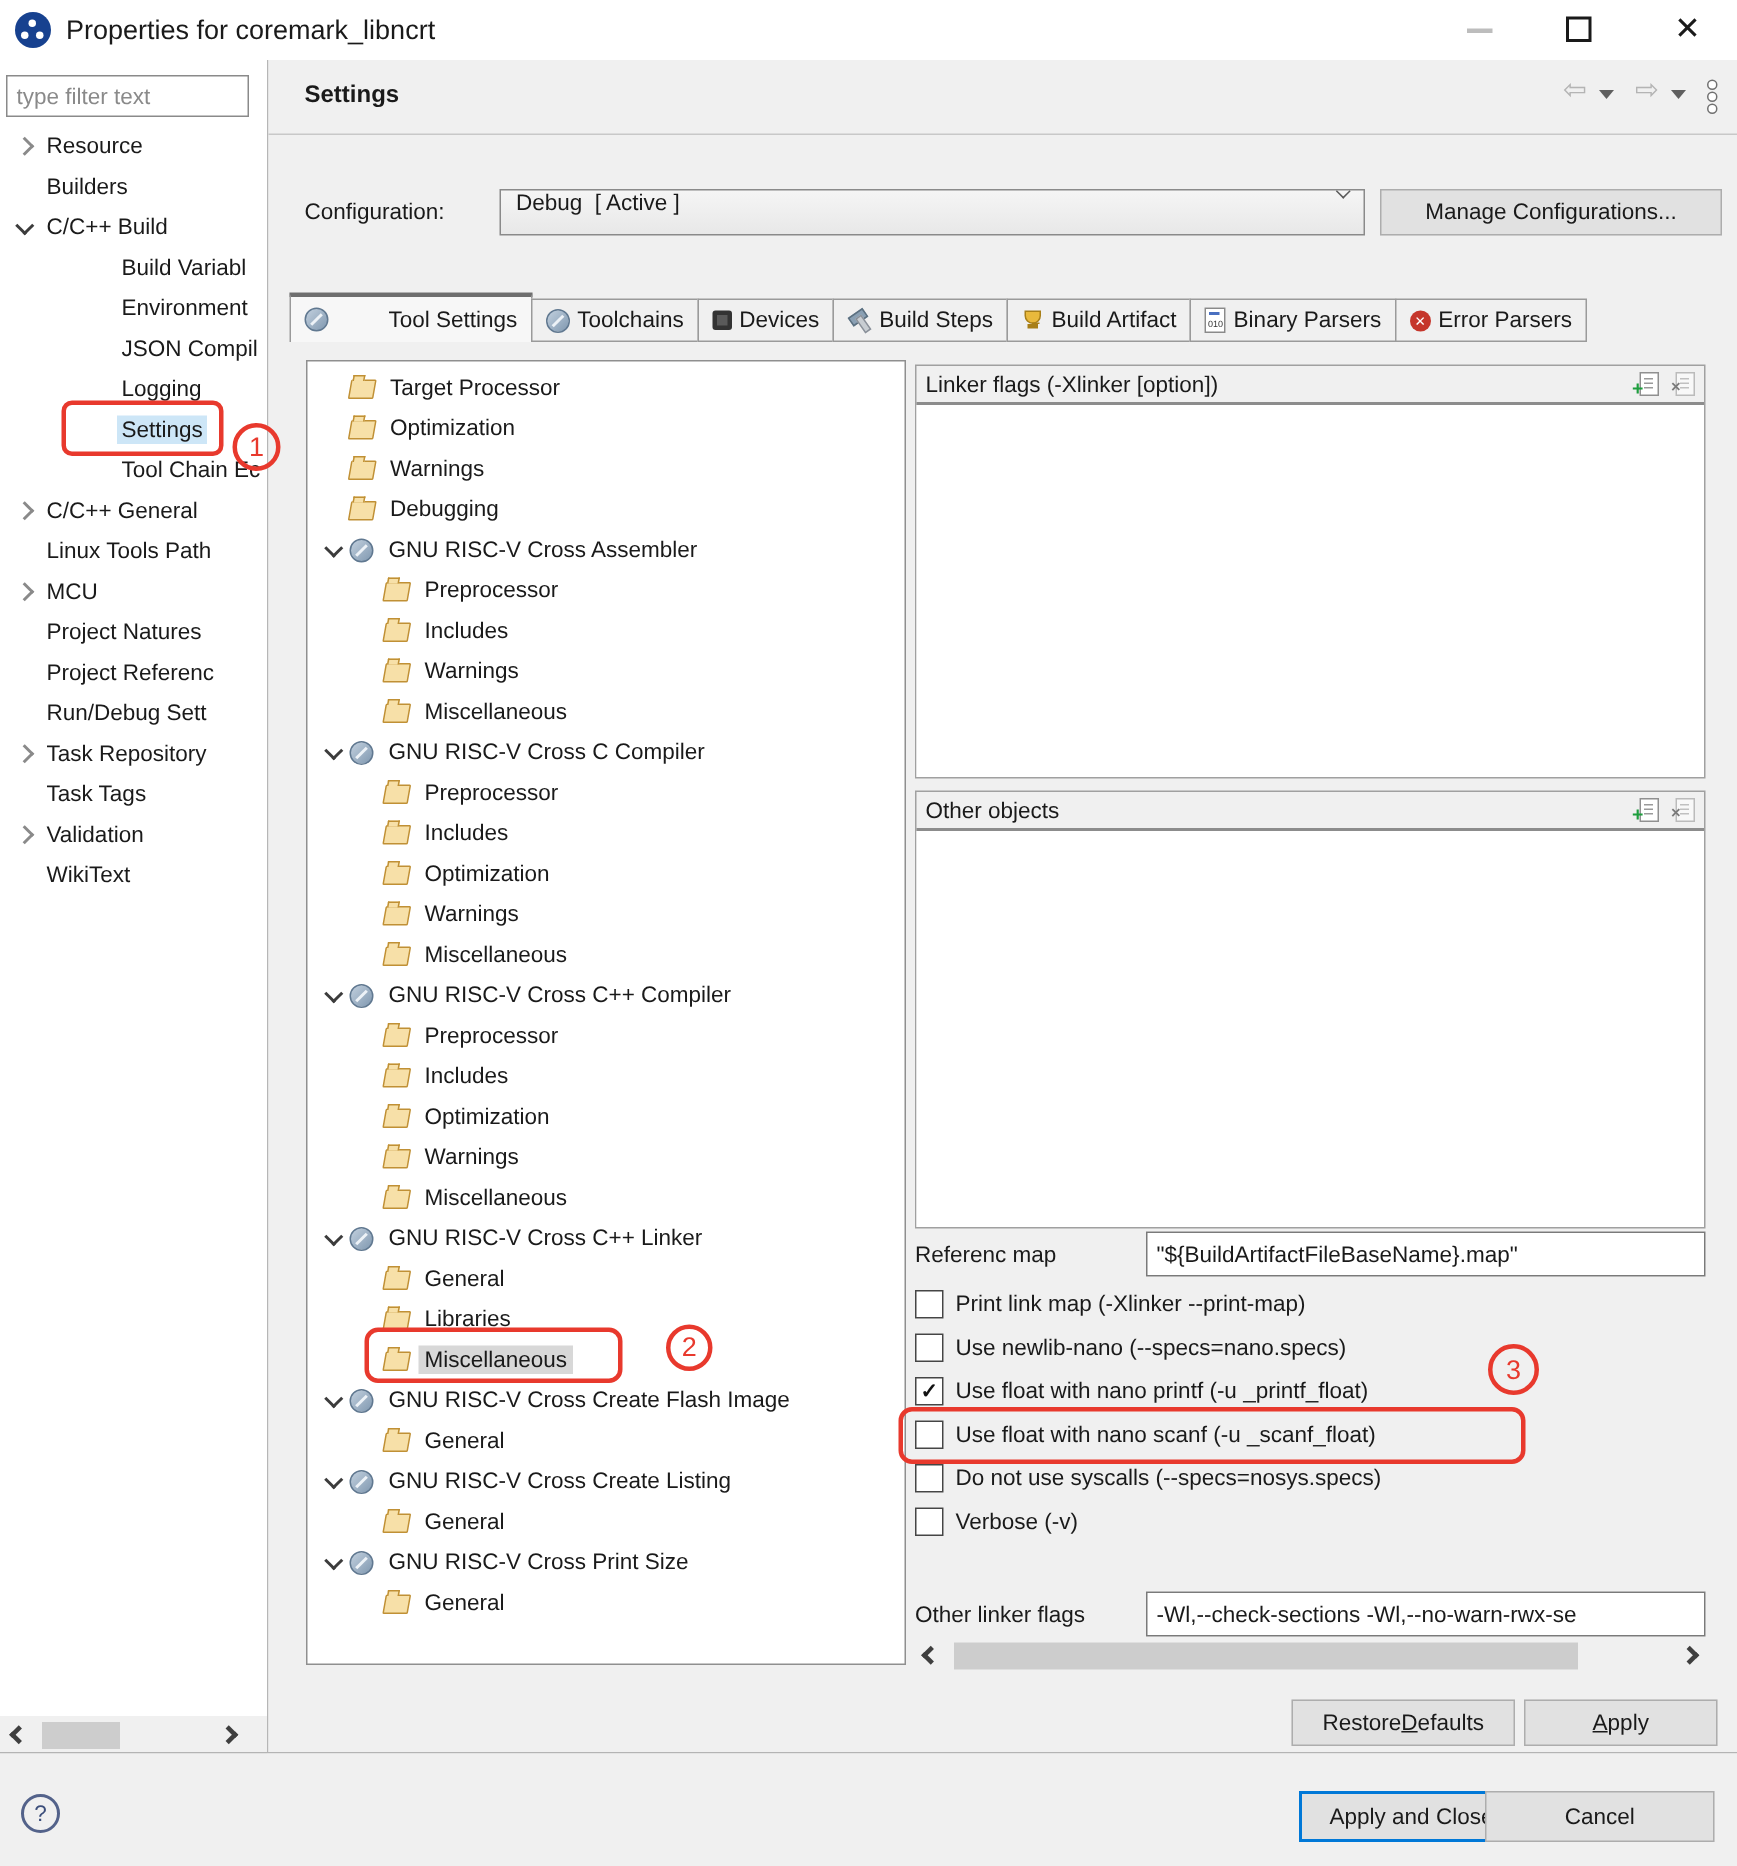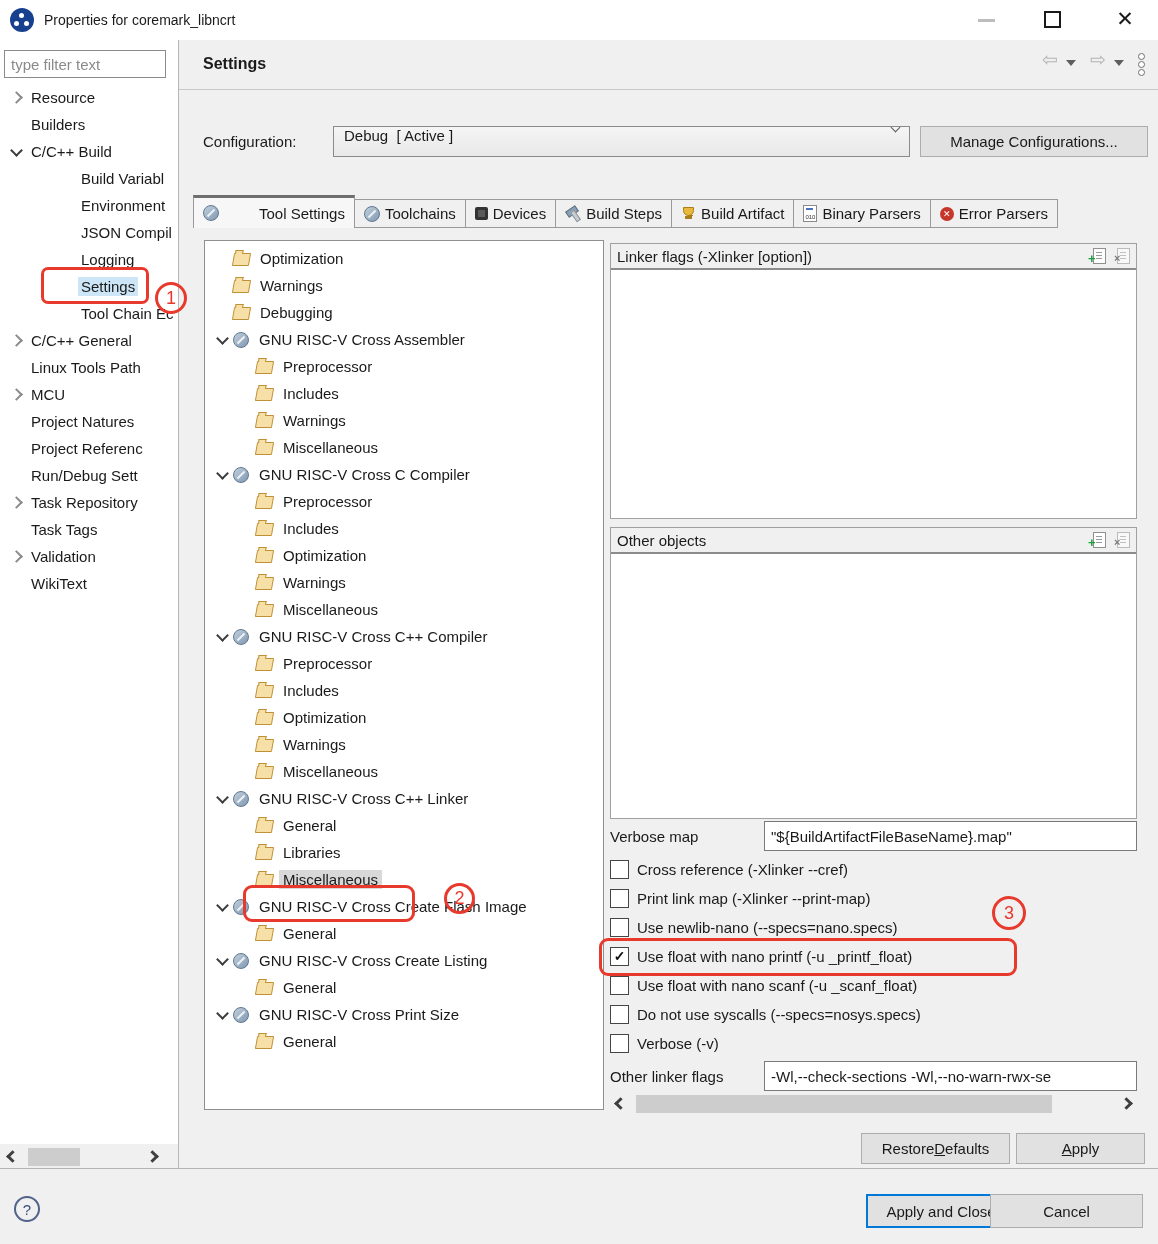--- a/index.html
+++ b/index.html
@@ -5,21 +5,21 @@
   html,body{margin:0;padding:0;background:#d8d8d8;}
   .app{position:relative;width:1158px;height:1244px;background:#ffffff;overflow:hidden;
        font-family:"Liberation Sans",sans-serif;color:#1a1a1a;font-size:15px;}
   .abs{position:absolute;box-sizing:border-box;}
 
   
   .titlebar{left:0;top:0;width:1158px;height:40px;background:#fff;}
   .app-icon{left:10px;top:8px;width:24px;height:24px;border-radius:50%;background:#17418f;}
   .app-icon::after{content:"";position:absolute;width:5px;height:5px;background:#fff;border-radius:50%;
        top:5px;left:9px;box-shadow:-5px 8px 0 #fff,5px 8px 0 #fff;}
-  .window-title{left:44px;top:0;height:40px;display:flex;align-items:center;font-size:14px;}
+  .window-title{left:44px;top:0;height:40px;display:flex;align-items:center;font-size:18px;}
   .win-min{left:978px;top:19px;width:17px;height:3px;background:#bdbdbd;}
   .win-max{left:1044px;top:11px;width:17px;height:17px;border:2px solid #1a1a1a;background:#fff;}
   .win-close{left:1110px;top:4px;width:30px;height:30px;font-size:21px;display:flex;align-items:center;justify-content:center;color:#1a1a1a;}
 
   
   .sidebar{left:0;top:40px;width:178px;height:1128px;background:#fff;overflow:hidden;}
   .filter-input{position:absolute;left:4px;top:10px;width:162px;height:28px;border:1px solid #8a8a8a;
        font-family:"Liberation Sans",sans-serif;font-size:15px;padding:0 6px;box-sizing:border-box;color:#1a1a1a;}
   .filter-input::placeholder{color:#8a8a8a;}
   .sidebar-tree{position:absolute;left:0;top:44px;width:178px;}
@@ -309,20 +309,25 @@
     <div class="tab">
       <span class="icon-error"></span>
       <span>Error Parsers</span>
     </div>
   </div>
 
   <div class="abs tool-tree-panel" id="tool-tree">
       <div class="t-row i1">
         <div class="t-chev-cell"></div>
         <div class="t-icon icon-folder"></div>
+        <div class="t-label">Target Processor</div>
+      </div>
+      <div class="t-row i1">
+        <div class="t-chev-cell"></div>
+        <div class="t-icon icon-folder"></div>
         <div class="t-label">Optimization</div>
       </div>
       <div class="t-row i1">
         <div class="t-chev-cell"></div>
         <div class="t-icon icon-folder"></div>
         <div class="t-label">Warnings</div>
       </div>
       <div class="t-row i1">
         <div class="t-chev-cell"></div>
         <div class="t-icon icon-folder"></div>
@@ -485,28 +490,24 @@
           </span>
         <span class="hdr-icon">
             <span class="doc dim"></span>
             <span class="ex">×</span>
           </span>
       </span>
     </div>
     <div class="group-body"></div>
   </div>
 
-  <div class="abs field-label gm-label">Verbose map</div>
+  <div class="abs field-label gm-label">Referenc map</div>
   <input class="abs text-input gm-input" value="&quot;${BuildArtifactFileBaseName}.map&quot;" style="">
 
   <div class="abs cb-list" id="checkbox-list">
-      <div class="cb-row">
-        <div class="cb-box"></div>
-        <div class="cb-label">Cross reference (-Xlinker --cref)</div>
-      </div>
       <div class="cb-row">
         <div class="cb-box"></div>
         <div class="cb-label">Print link map (-Xlinker --print-map)</div>
       </div>
       <div class="cb-row">
         <div class="cb-box"></div>
         <div class="cb-label">Use newlib-nano (--specs=nano.specs)</div>
       </div>
       <div class="cb-row">
         <div class="cb-box">✓</div>

